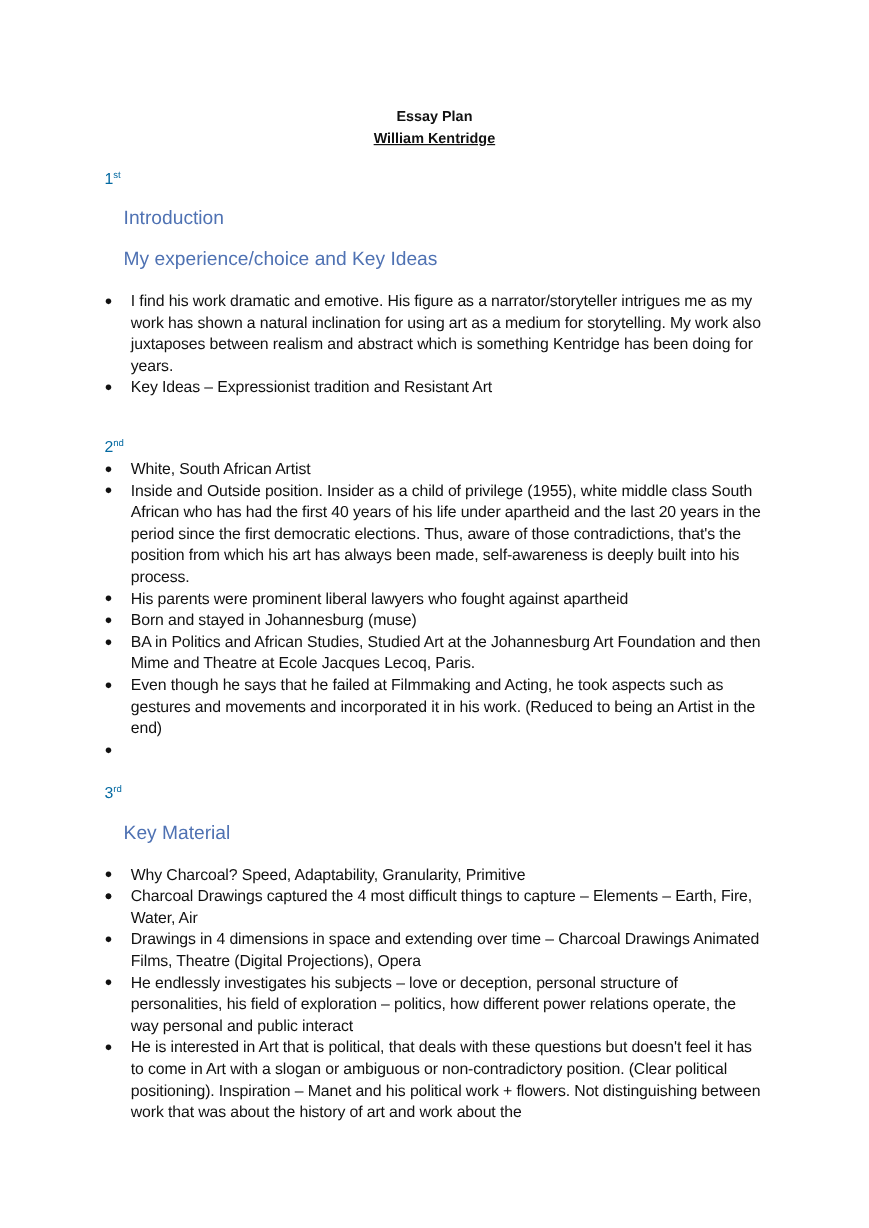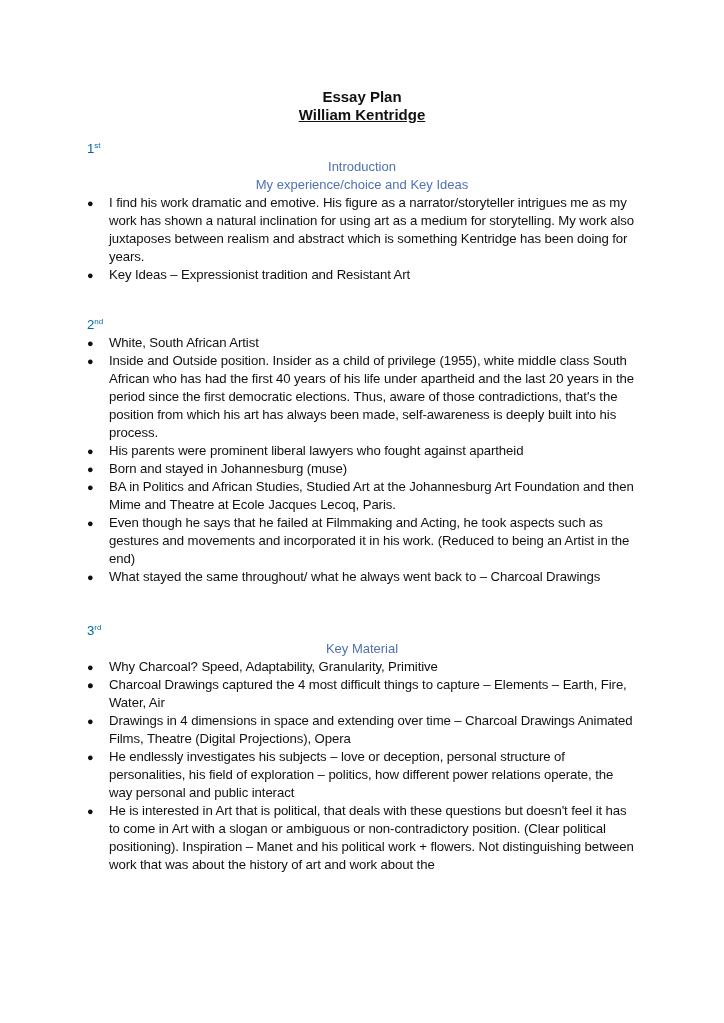--- a/index.html
+++ b/index.html
@@ -2,26 +2,26 @@
 <html><head>
   <meta charset="utf-8">
   <style>
     html, body { margin: 0; padding: 0; background: #ffffff; }
     body {
       width: 724px; height: 1023px; overflow: hidden; position: relative;
       font-family: "Liberation Sans", "DejaVu Sans", sans-serif;
       color: #111111;
     }
     .page { position: absolute; left: 87px; top: 88px; width: 550px; }
-    .title { text-align: center; font-weight: bold; font-size: 15px; line-height: 18px; margin: 0; }
+    .title { text-align: center; font-weight: bold; font-size: 12px; line-height: 18px; margin: 0; }
     .subtitle { text-decoration: underline; }
     .section { margin-top: 0; }
     .sec-num { color: #0369a1; font-size: 13.2px; line-height: 18px; margin: 0; }
     .sec-num sup { font-size: 8px; vertical-align: 5px; line-height: 0; }
-    .sec-head { color: #4f72b3; font-size: 13px; line-height: 18px; margin: 0; text-align: center; }
+    .sec-head { color: #4f72b3; font-size: 16px; line-height: 18px; margin: 16px; }
     ul { list-style: none; margin: 0; padding: 0; }
     li {
       position: relative; padding-left: 22px; font-size: 13.2px; line-height: 18px;
       letter-spacing: -0.1px;
     }
     li .bullet { position: absolute; left: 0; top: 0; font-size: 11px; }
     .gap1 { height: 32px; }
     .gap2 { height: 36px; }
     .gap0 { height: 16px; }
   </style>
@@ -48,21 +48,21 @@
 
   <div class="section">
     <p class="sec-num"><span>2</span><sup>nd</sup></p>
     <ul>
       <li><span class="bullet">●</span><span>White, South African Artist</span></li>
       <li><span class="bullet">●</span><span>Inside and Outside position. Insider as a child of privilege (1955), white middle class South African who has had the first 40 years of his life under apartheid and the last 20 years in the period since the first democratic elections. Thus, aware of those contradictions, that's the position from which his art has always been made, self-awareness is deeply built into his process.</span></li>
       <li><span class="bullet">●</span><span>His parents were prominent liberal lawyers who fought against apartheid</span></li>
       <li><span class="bullet">●</span><span>Born and stayed in Johannesburg (muse)</span></li>
       <li><span class="bullet">●</span><span>BA in Politics and African Studies, Studied Art at the Johannesburg Art Foundation and then Mime and Theatre at Ecole Jacques Lecoq, Paris.</span></li>
       <li><span class="bullet">●</span><span>Even though he says that he failed at Filmmaking and Acting, he took aspects such as gestures and movements and incorporated it in his work. (Reduced to being an Artist in the end)</span></li>
-      <li><span class="bullet">●</span><span>What stayed the same throughout/ what he always went back to – Charcoal Drawings</span></li>
+      <li><span class="bullet">●</span></li>
     </ul>
   </div>
 
   <div class="gap2"></div>
 
   <div class="section">
     <p class="sec-num"><span>3</span><sup>rd</sup></p>
     <p class="sec-head">Key Material</p>
     <ul>
       <li><span class="bullet">●</span><span>Why Charcoal? Speed, Adaptability, Granularity, Primitive</span></li>

